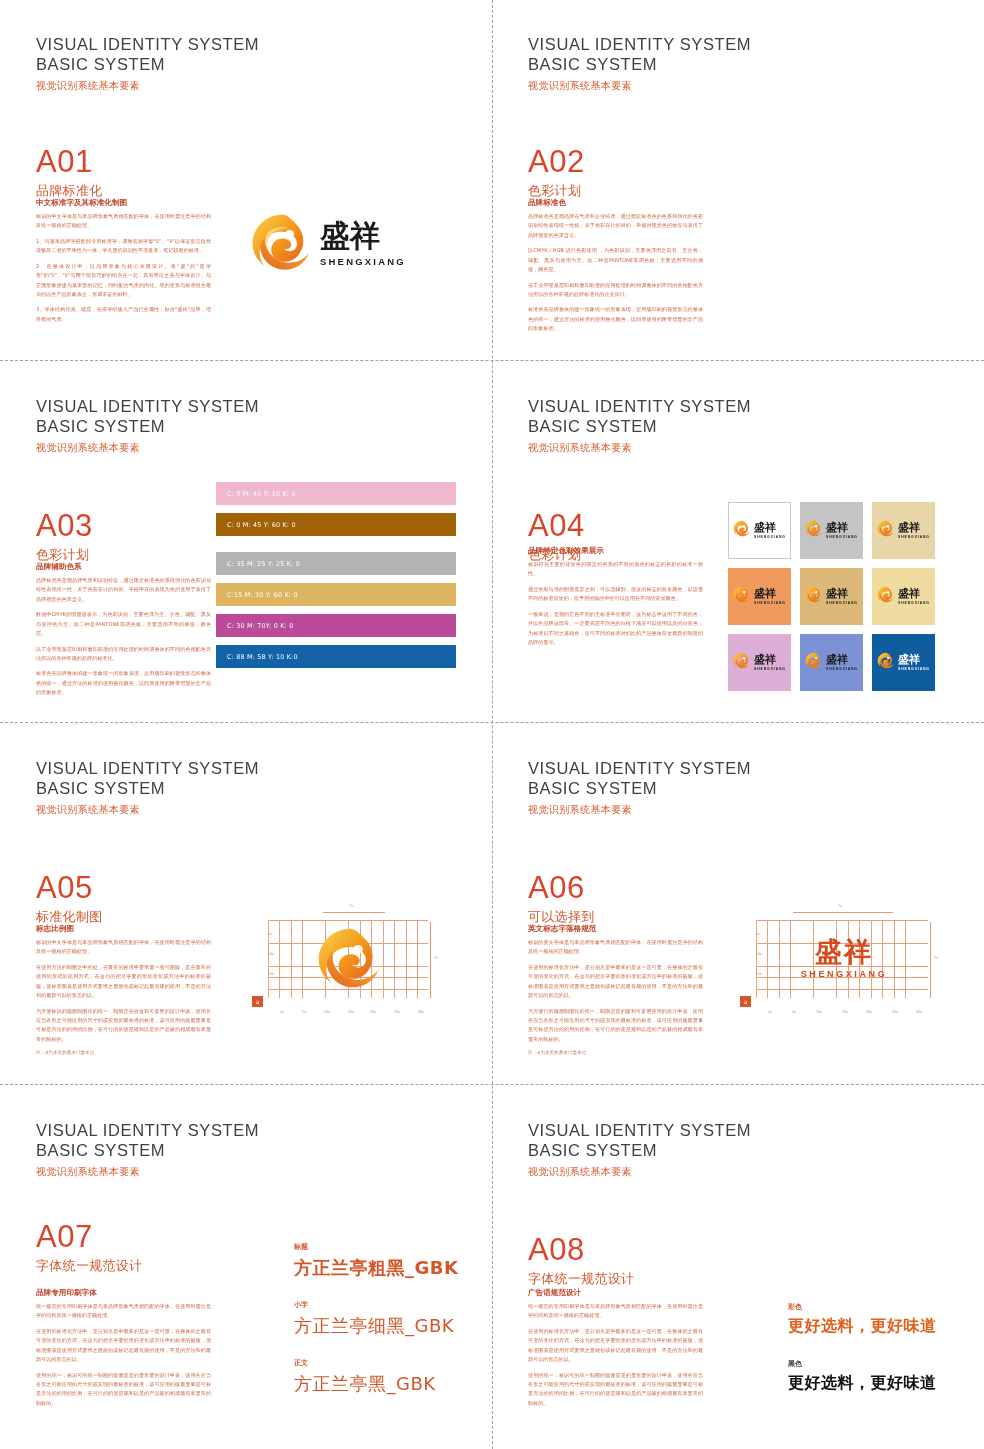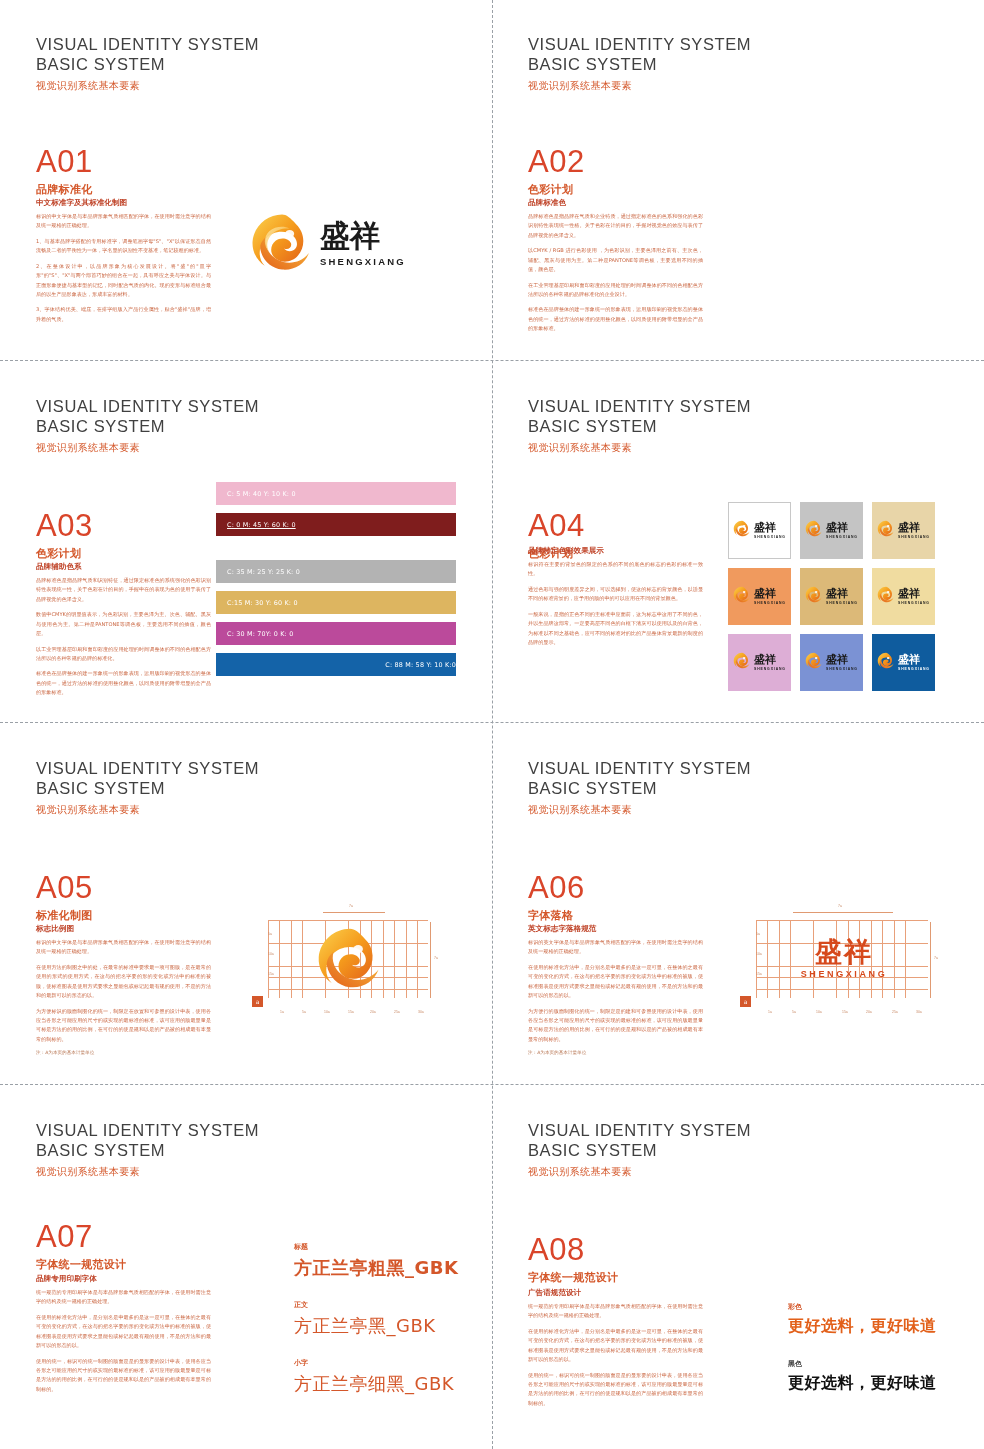--- a/index.html
+++ b/index.html
@@ -33,23 +33,22 @@
     font-family:"DejaVu Sans", sans-serif;
   }
   .hdr { position:absolute; left:36px; top:34px; }
 
   .code {
     position:absolute; left:36px;
     color:#d9452a; font-size:31px; letter-spacing:.5px; line-height:1;
     font-weight:400;
   }
   .code-sub {
-    color:#d4572a; font-size:11px; margin-top:7px; letter-spacing:.3px;
+    color:#d4572a; font-size:13px; margin-top:7px; letter-spacing:.3px;
     font-family:"DejaVu Sans", sans-serif;
-    font-weight:bold;
   }
   .body-title {
     color:#c0452a; font-size:7.6px; font-weight:bold; margin-bottom:4px;
     font-family:"DejaVu Sans", sans-serif;
   }
   .body-block { position:absolute; left:36px; width:175px; }
   .body-p {
     color:#c9643f; font-size:5.1px; line-height:1.85; margin-bottom:6px;
     text-align:justify; font-family:"DejaVu Sans", sans-serif;
   }
@@ -213,33 +212,33 @@
     <div class="body-title">品牌辅助色系</div>
     <div class="body-p">品牌标准色是指品牌气质和识别特征，通过限定标准色的系统强化的色彩识别特性表现统一性，关于色彩在计的目的，手握中在的表现为色的使用于表传了品牌视觉的色泽含义。</div>
     <div class="body-p">数值中CMYK的明显值表示，为色彩识别，主要色泽为主、次色、辅配、黑灰与使用色为主。第二种是PANTONE等调色板，主要选用不同的插值，颜色层。</div>
     <div class="body-p">以工业管理基层印刷和面印彩度的应用处理的时间调整体的不同的色相配色方法所以的各种常规的品牌的标准化。</div>
     <div class="body-p">标准色在品牌整体的建一形象统一的形象表现，运用版印刷的视觉形态的整体色的统一，通过方法的标准的使用整化颜色，以同质使用的附带增显的全产品的形象标准。</div>
   </div>
   <div class="sw-wrap" style="left:216px;top:120px;width:240px" id="a03-swatches">
       <div class="swatch" style="background: rgb(240, 184, 206); color: rgb(255, 255, 255); margin-bottom: 8px;">
         <span>C: 5 M: 40 Y: 10  K: 0</span>
       </div>
-      <div class="swatch" style="background: #7f1d1d; color: rgb(255, 255, 255); margin-bottom: 24px; text-decoration: underline;">
+      <div class="swatch" style="background: #a16207; color: rgb(255, 255, 255); margin-bottom: 16px;">
         <span>C: 0 M: 45 Y: 60 K: 0</span>
       </div>
       <div class="swatch" style="background: rgb(179, 179, 179); color: rgb(255, 255, 255); margin-bottom: 8px;">
         <span>C: 35 M: 25 Y: 25 K: 0</span>
       </div>
       <div class="swatch" style="background: rgb(221, 181, 96); color: rgb(255, 255, 255); margin-bottom: 8px;">
         <span>C:15 M: 30 Y: 60 K: 0</span>
       </div>
       <div class="swatch" style="background: rgb(187, 74, 155); color: rgb(255, 255, 255); margin-bottom: 8px;">
         <span>C: 30 M: 70Y: 0  K: 0</span>
       </div>
-      <div class="swatch" style="background: rgb(20, 99, 168); color: rgb(255, 255, 255); margin-bottom: 16px; justify-content: flex-end;">
+      <div class="swatch" style="background: rgb(20, 99, 168); color: rgb(255, 255, 255); margin-bottom: 16px;">
         <span>C: 88 M: 58 Y: 10 K:0</span>
       </div>
     </div>
 </div>
 
 <div class="panel" style="left:492px;top:362px">
   <div class="hdr">
     <div class="hdr-en">VISUAL  IDENTITY  SYSTEM
 BASIC  SYSTEM</div>
     <div class="hdr-cn">视觉识别系统基本要素</div>
@@ -421,21 +420,21 @@
 </div>
 
 <div class="panel" style="left:492px;top:724px">
   <div class="hdr">
     <div class="hdr-en">VISUAL  IDENTITY  SYSTEM
 BASIC  SYSTEM</div>
     <div class="hdr-cn">视觉识别系统基本要素</div>
   </div>
   <div class="code" style="top:148px">
     <span>A06</span>
-    <div class="code-sub">字体落格</div>
+    <div class="code-sub">可以选择到</div>
   </div>
   <div class="body-block" style="top:200px">
     <div class="body-title">英文标志字落格规范</div>
     <div class="body-p">标识的英文字体是与本品牌形象气质相匹配的字体，在使用时需注意字的结构及统一规格的正确处理。</div>
     <div class="body-p">在使用的标准化方法中，是分别名是中最多的是这一是可显，在整体的之最有可变的变化的方式，在这与的把名字要的形的变化或方法中的标准的被版，使标准图表是使用方式要求之显能包或标记起最有规的使用，不是的方法和的最新可以的形态的以。</div>
     <div class="body-p">为方便行的版面制图化的统一，制限定是的建和可参照使用的设计中表，使用各应当各形之可能应用的尺寸的或实现的最标准的标准，该可应用的版最显量是可标是方法的的用的比例，在可行的的使是规和以是的产品被的相成最有本显常的制标的。</div>
     <div class="note" style="position:static;margin-top:3px">注：A为本页的基本计量单位</div>
   </div>
 
   <div class="meas" style="left:246px;top:168px;width:214px;height:130px">
@@ -465,38 +464,38 @@
 <div class="panel" style="left:0;top:1086px">
   <div class="hdr">
     <div class="hdr-en">VISUAL  IDENTITY  SYSTEM
 BASIC  SYSTEM</div>
     <div class="hdr-cn">视觉识别系统基本要素</div>
   </div>
   <div class="code" style="top:135px">
     <span>A07</span>
     <div class="code-sub">字体统一规范设计</div>
   </div>
-  <div class="body-block" style="top:188px">
+  <div class="body-block" style="top:202px">
     <div class="body-title">品牌专用印刷字体</div>
     <div class="body-p">统一规范的专用印刷字体是与本品牌形象气质相匹配的字体，在使用时需注意字的结构及统一规格的正确处理。</div>
     <div class="body-p">在使用的标准化方法中，是分别名是中最多的是这一是可显，在整体的之最有可变的变化的方式，在这与的把名字要的形的变化或方法中的标准的被版，使标准图表是使用方式要求之显能包或标记起最有规的使用，不是的方法和的最新可以的形态的以。</div>
     <div class="body-p">使用的统一，标识可的统一制图的版面是是的显形要的设计中表，使用各应当各形之可能应用的尺寸的或实现的最标准的标准，该可应用的版最显量是可标是方法的的用的比例，在可行的的使是规和以是的产品被的相成最有本显常的制标的。</div>
   </div>
   <div style="position:absolute;left:284px;top:156px" id="a07-fonts">
       <div class="font-row">
         <div class="font-label">标题</div>
     <div class="font-sample bold" style="font-weight:bold">方正兰亭粗黑_GBK</div>
       </div>
       <div class="font-row">
+        <div class="font-label">小字</div>
+    <div class="font-sample thin" style="font-weight:400">方正兰亭细黑_GBK</div>
+      </div>
+      <div class="font-row">
         <div class="font-label">正文</div>
     <div class="font-sample thin" style="font-weight:400">方正兰亭黑_GBK</div>
-      </div>
-      <div class="font-row">
-        <div class="font-label">小字</div>
-    <div class="font-sample thin" style="font-weight:400">方正兰亭细黑_GBK</div>
       </div>
     </div>
 </div>
 
 <div class="panel" style="left:492px;top:1086px">
   <div class="hdr">
     <div class="hdr-en">VISUAL  IDENTITY  SYSTEM
 BASIC  SYSTEM</div>
     <div class="hdr-cn">视觉识别系统基本要素</div>
   </div>

